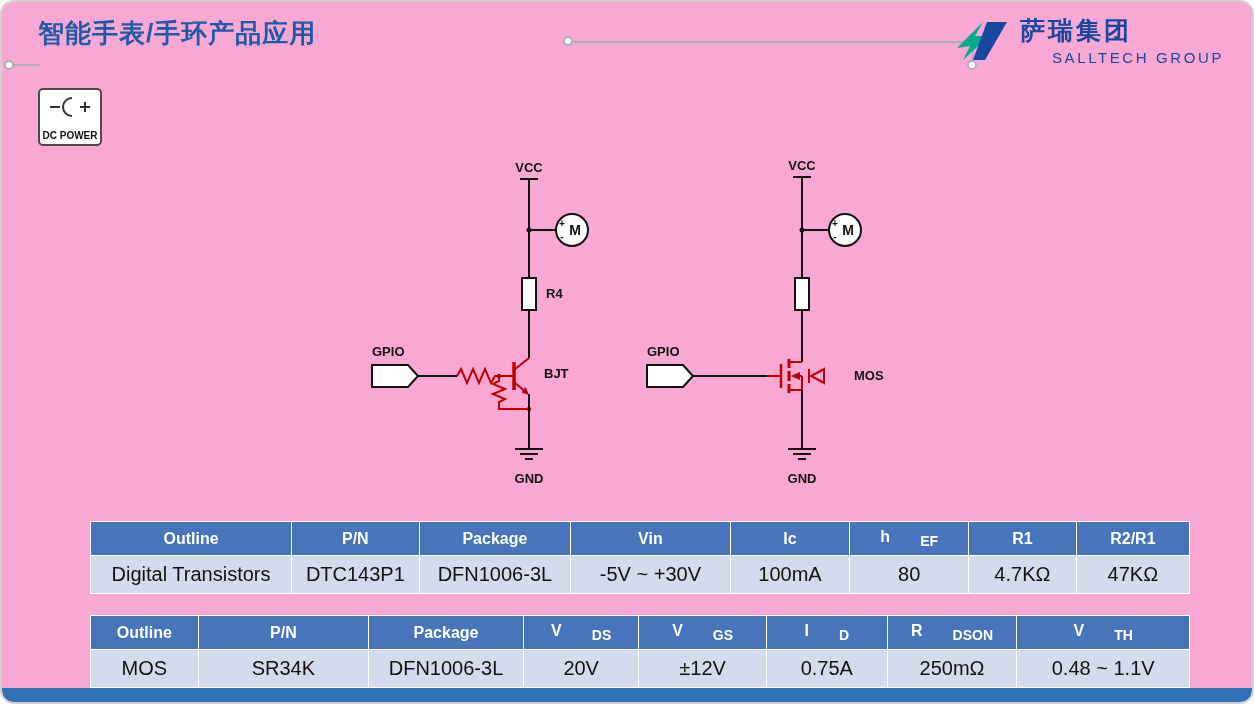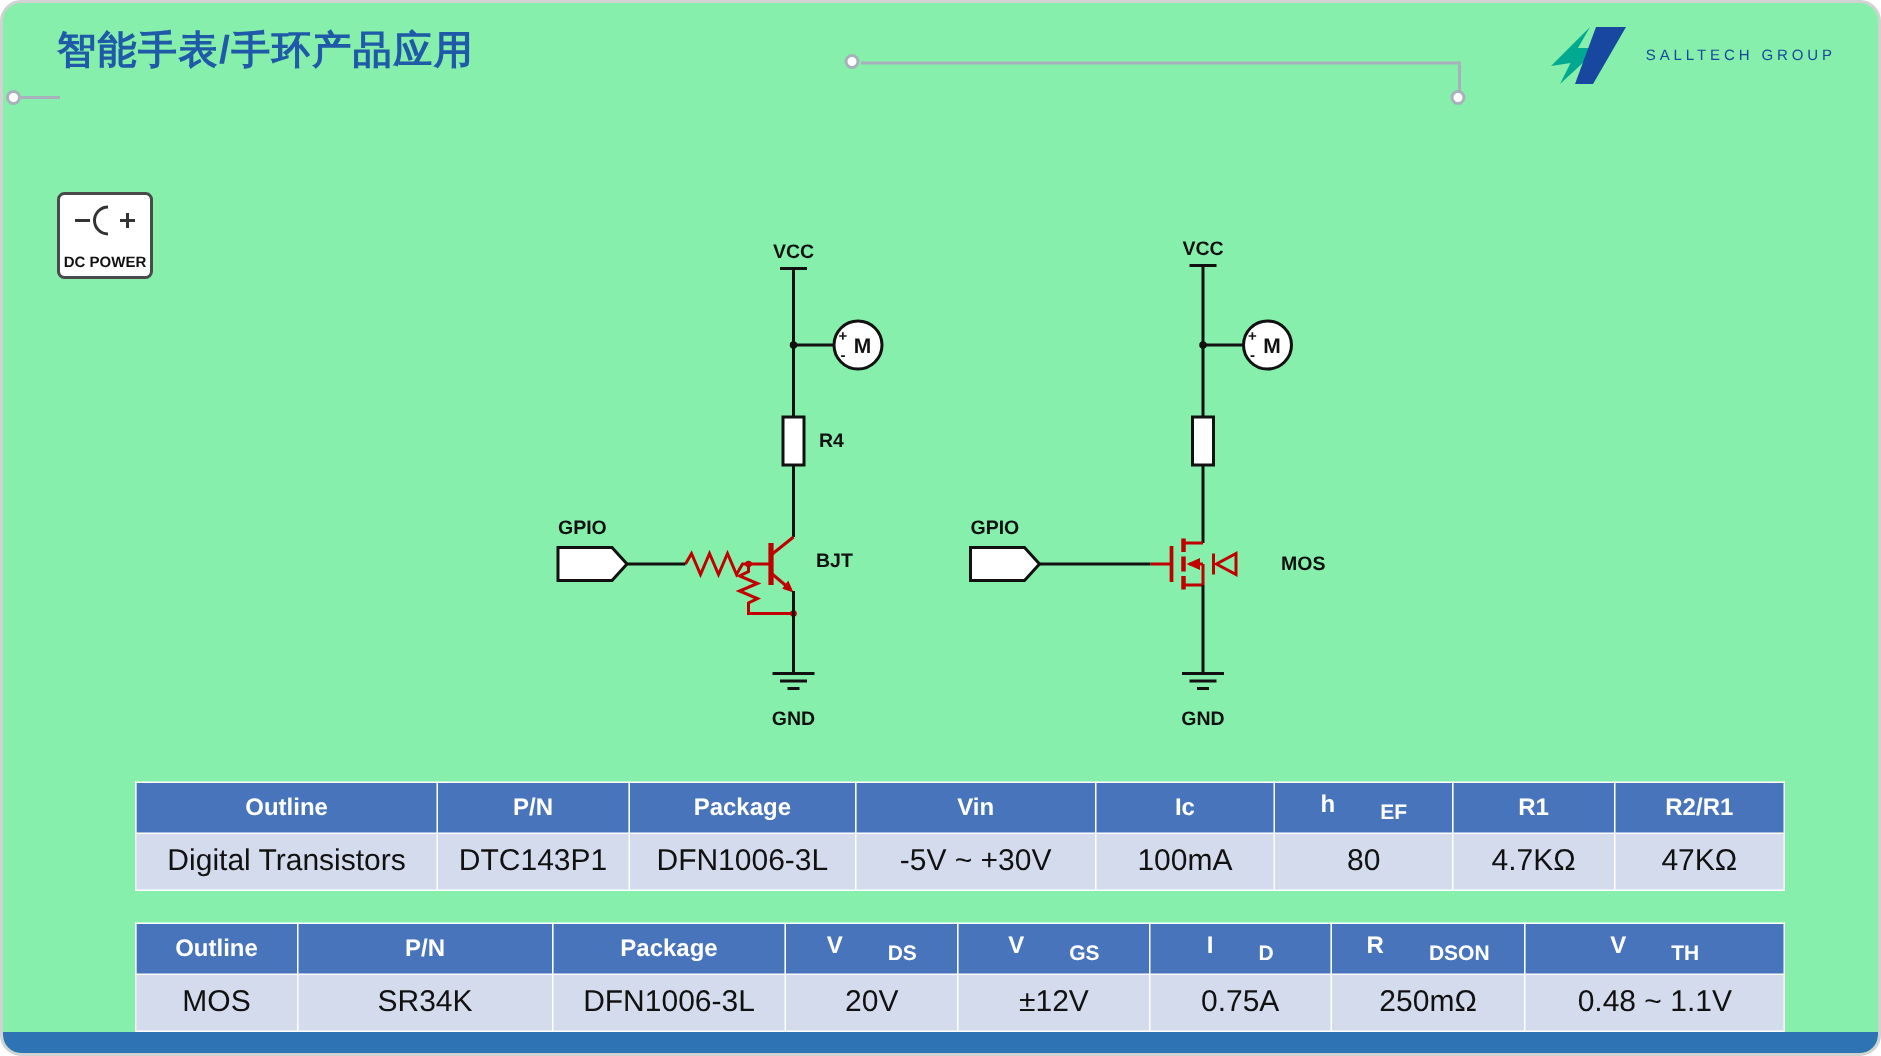--- a/index.html
+++ b/index.html
@@ -1,38 +1,38 @@
 <!DOCTYPE html>
 <html><head>
 <meta charset="utf-8">
 <style>
   * { margin:0; padding:0; box-sizing:border-box; }
   html,body { width:1254px; height:704px; background:#fff;
     font-family:"Liberation Sans","DejaVu Sans",sans-serif; }
-  .page { position:relative; width:1254px; height:704px; background:#86efac;
+  .page { position:relative; width:1254px; height:704px; background:#f9a8d4;
     border:2px solid #d2d2d2; border-radius:14px; overflow:hidden; }
 
   
   .title { position:absolute; left:36px; top:14px; font-size:26px; font-weight:bold;
     color:#1e5aa8; letter-spacing:1px; }
   .hline { position:absolute; background:#a8b0bc; height:2px; }
   .vline { position:absolute; background:#a8b0bc; width:2px; }
   .node  { position:absolute; width:10px; height:10px; border:2px solid #a8b0bc;
     border-radius:50%; background:#fff; }
 
   .logo { position:absolute; right:28px; top:12px; display:flex; align-items:center; gap:9px; }
   .logo-text { display:flex; flex-direction:column; }
   .logo-text .cn { font-size:25px; font-weight:bold; color:#17479e; letter-spacing:3px; }
-  .logo-text .en { font-size:10px; color:#17479e; letter-spacing:2.6px; margin-top:2px; }
+  .logo-text .en { font-size:15px; color:#17479e; letter-spacing:2.6px; margin-top:2px;margin-left:32px; }
 
   
   .dc-icon { position:absolute; left:36px; top:86px; width:64px; height:58px;
     border:2px solid #4a4a4a; border-radius:5px; background:#fff;
     display:flex; flex-direction:column; align-items:center; justify-content:space-between;
-    padding:6px 2px 3px 2px;margin-top:40px; }
+    padding:6px 2px 3px 2px; }
   .dc-icon .lbl { font-size:10px; font-weight:bold; color:#111; white-space:nowrap; }
   .subtitle { position:absolute; left:122px; top:102px; font-size:20px; font-weight:bold; color:#111; }
 
   
   .circuit-svg { position:absolute; left:340px; top:150px; }
   .wire  { stroke:#111; stroke-width:2; }
   .rwire { stroke:#c00000; stroke-width:2; fill:none; }
   .res   { fill:#fff; stroke:#111; stroke-width:2; }
   .flag  { fill:#fff; stroke:#111; stroke-width:2; }
   .clabel { font-weight:bold; font-size:13px; fill:#111;
@@ -65,20 +65,21 @@
   <div class="node" style="left:965px;top:58px;"></div>
   <div class="node" style="left:2px;top:58px;"></div>
   <div class="hline" style="left:12px;top:62px;width:26px;"></div>
 
   <div class="logo">
     <svg width="58" height="44" viewBox="0 0 58 44">
       <path d="M4,30 L30,4 L22,18 L36,18 L10,42 L17,28 Z" fill="#00a98f"></path>
       <path d="M34,4 L54,4 L32,42 L20,42 Z" fill="#17479e"></path>
     </svg>
     <div class="logo-text">
+      <span class="cn">萨瑞集团</span>
       <span class="en">SALLTECH GROUP</span>
     </div>
   </div>
 
   <div class="dc-icon">
     <svg width="46" height="22" viewBox="0 0 46 22">
       <line x1="3" y1="11" x2="13" y2="11" stroke="#333" stroke-width="2"></line>
       <path d="M25,2 A9,9 0 0 0 25,20" fill="none" stroke="#333" stroke-width="2"></path>
       <line x1="33" y1="11" x2="43" y2="11" stroke="#333" stroke-width="2"></line>
       <line x1="38" y1="6" x2="38" y2="16" stroke="#333" stroke-width="2"></line>

